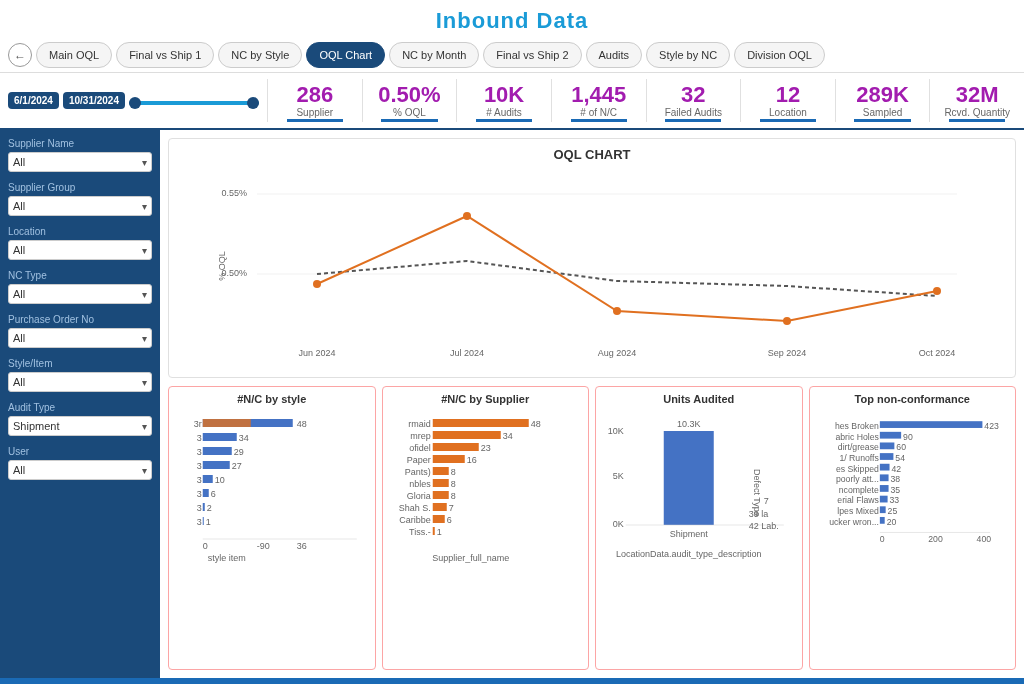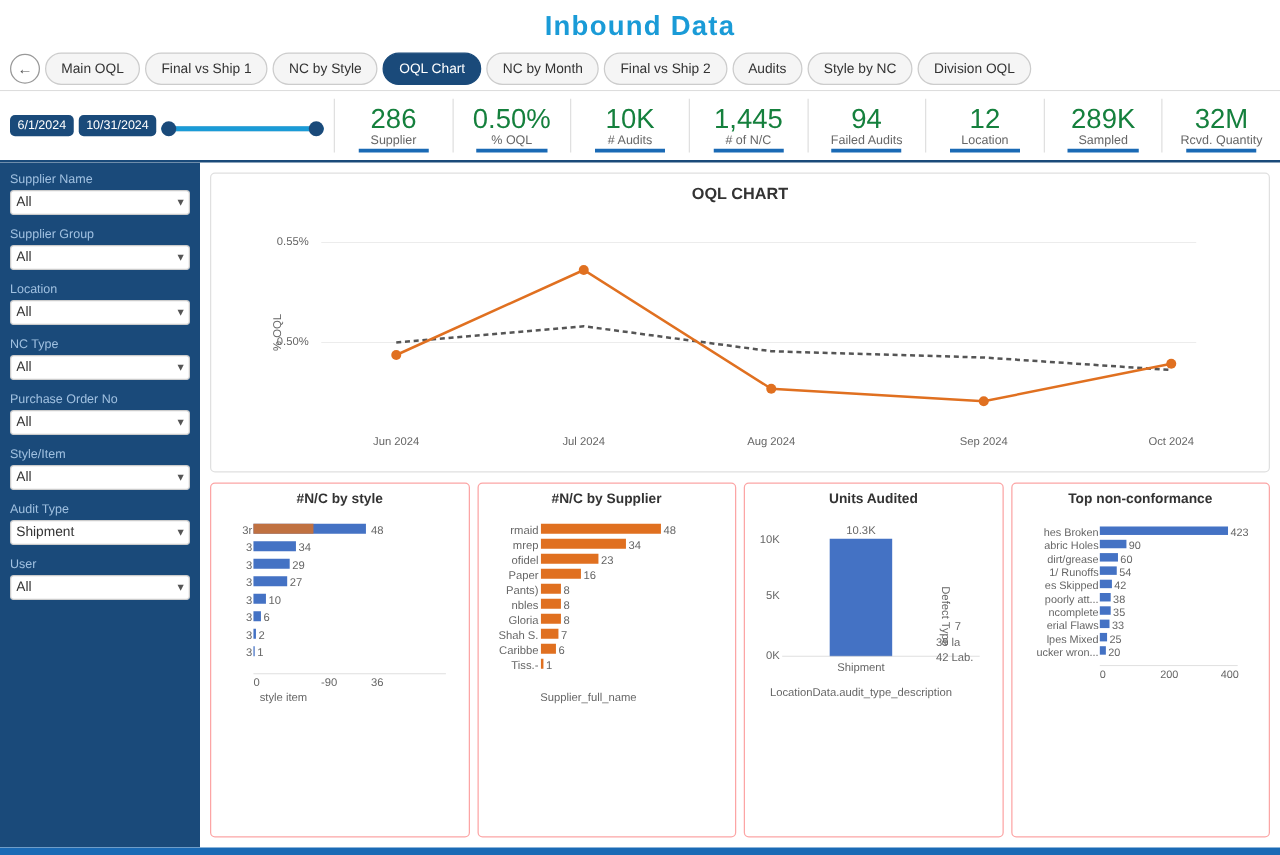--- a/index.html
+++ b/index.html
@@ -15,25 +15,25 @@
     .top-nav { display: flex; align-items: center; background: #fff; padding: 4px 8px; border-bottom: 1px solid #ddd; gap: 4px; }
     .back-btn { width: 24px; height: 24px; border-radius: 50%; border: 1px solid #999; background: #fff; cursor: pointer; display: flex; align-items: center; justify-content: center; font-size: 12px; color: #555; flex-shrink: 0; }
     .tab-btn { padding: 6px 12px; border-radius: 20px; border: 1px solid #ccc; background: #f5f5f5; font-size: 11px; cursor: pointer; white-space: nowrap; color: #333; }
     .tab-btn.active { background: #1a4a7a; color: #fff; border-color: #1a4a7a; }
     .tab-spacer { flex: 1; }
     .top-image { width: 120px; height: 40px; background: linear-gradient(135deg, #f0c040 30%, #1a4a7a 30%); border-radius: 4px; overflow: hidden; display: flex; align-items: center; justify-content: center; }
 
     
     .stats-row { display: flex; background: #fff; border-bottom: 2px solid #1a4a7a; padding: 6px 0; }
     .date-range { display: flex; align-items: center; gap: 4px; padding: 0 8px; }
-    .date-pill { background: #1a4a7a; color: #fff; font-size: 10px; padding: 3px 6px; border-radius: 4px; }
+    .date-pill { background: #1a4a7a; color: #fff; font-size: 10px; padding: 3px 6px; border-radius: 4px; font-weight: bold; }
     .stats-container { display: flex; flex: 1; }
     .stat-item { flex: 1; display: flex; flex-direction: column; align-items: center; justify-content: center; border-left: 1px solid #e0e0e0; padding: 4px 2px; position: relative; }
     .stat-item::after { content: ''; position: absolute; bottom: 0; left: 20%; right: 20%; height: 3px; background: #1a6ab5; }
-    .stat-value { font-size: 22px; font-weight: 400; color: #15803d; line-height: 1.1; }
+    .stat-value { font-size: 22px; font-weight: 700; color: #a21caf; line-height: 1.1; }
     .stat-label { font-size: 10px; color: #666; text-align: center; }
 
     
     .main-content { display: flex; flex: 1; overflow: hidden; }
 
     
     .sidebar { width: 160px; background: #1a4a7a; padding: 8px; flex-shrink: 0; overflow-y: auto; }
     .filter-group { margin-bottom: 10px; }
     .filter-label { color: #a0c0e0; font-size: 10px; font-weight: 400; margin-bottom: 3px; }
     .filter-select { width: 100%; background: #fff; border: 1px solid #ccc; border-radius: 3px; font-size: 11px; padding: 3px 4px; color: #333; appearance: none; cursor: pointer; }
@@ -111,21 +111,21 @@
         </div>
         <div class="stat-item">
           <span class="stat-value">10K</span>
           <span class="stat-label"># Audits</span>
         </div>
         <div class="stat-item">
           <span class="stat-value">1,445</span>
           <span class="stat-label"># of N/C</span>
         </div>
         <div class="stat-item">
-          <span class="stat-value">94</span>
+          <span class="stat-value">32</span>
           <span class="stat-label">Failed Audits</span>
         </div>
         <div class="stat-item">
           <span class="stat-value">12</span>
           <span class="stat-label">Location</span>
         </div>
         <div class="stat-item">
           <span class="stat-value">289K</span>
           <span class="stat-label">Sampled</span>
         </div>

